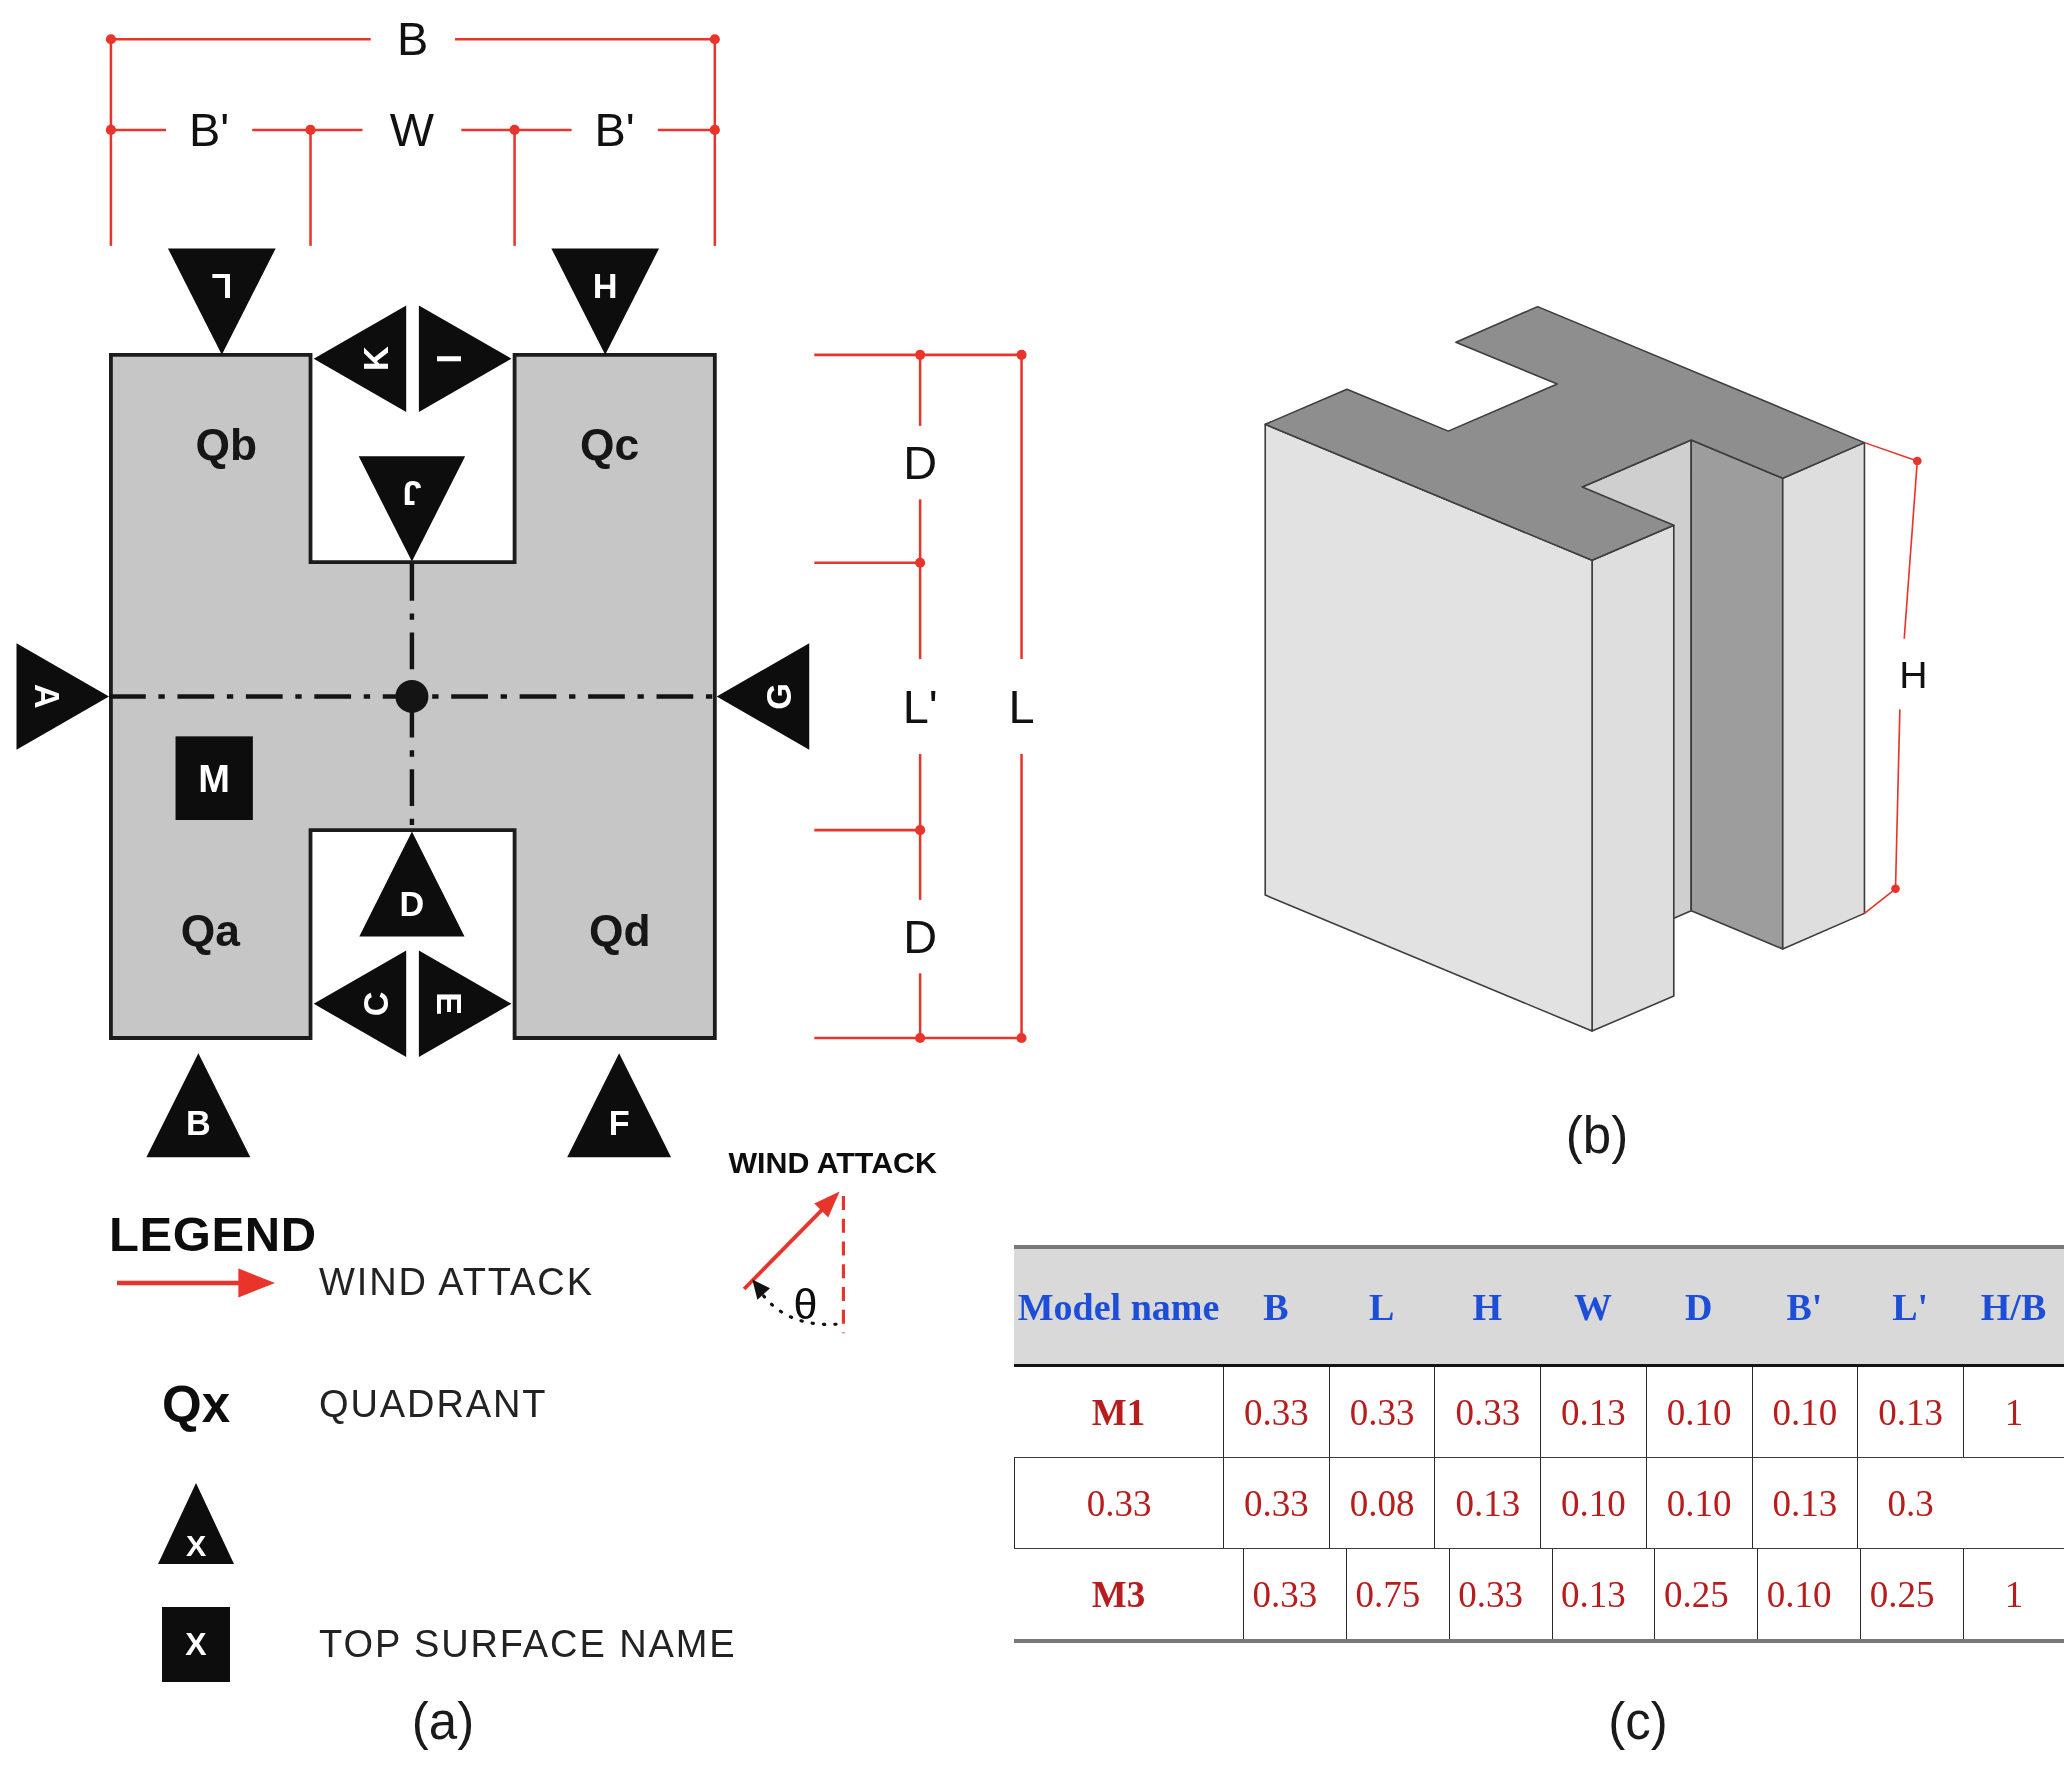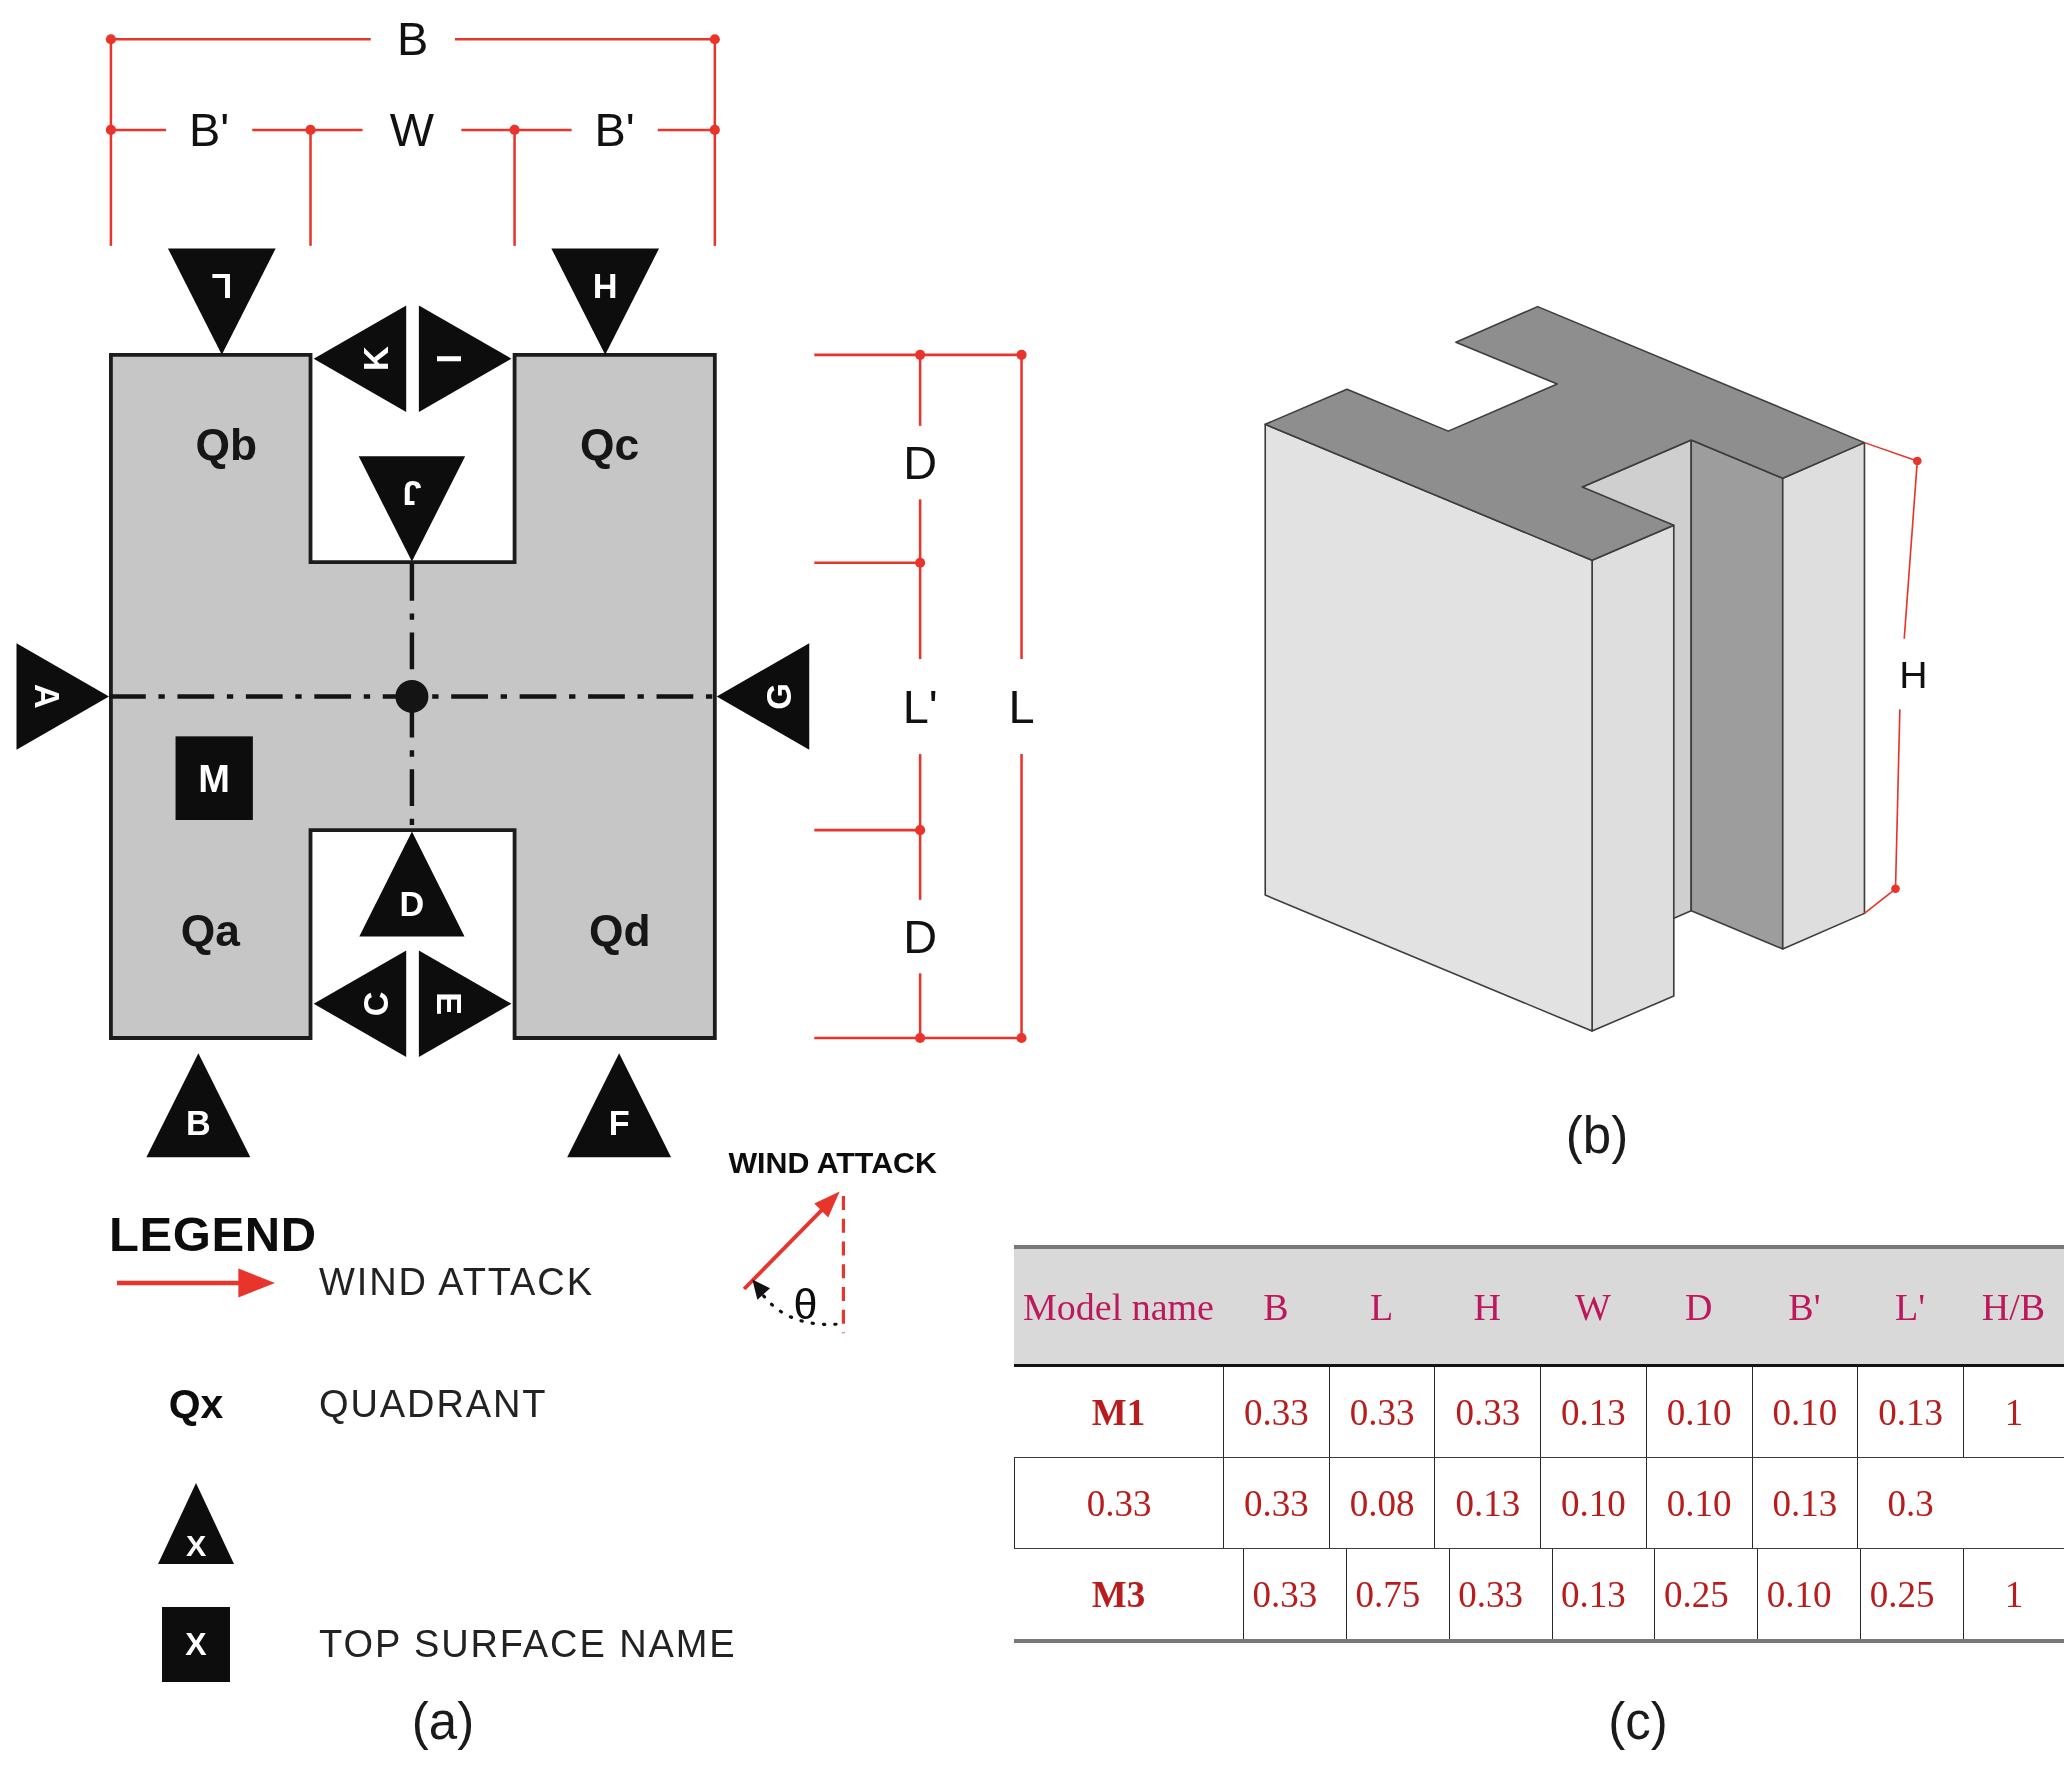--- a/index.html
+++ b/index.html
@@ -9,30 +9,30 @@
   }
   .abs{position:absolute;}
   svg{display:block;}
   svg text{font-family:"Liberation Sans",sans-serif;}
 
   
   .legend-title{left:109px;top:1171px;font-size:49px;font-weight:bold;letter-spacing:0.6px;color:#0d0d0d;margin-top:35px;}
   .legend-row{display:flex;align-items:center;}
   .legend-sym{width:158px;display:flex;align-items:center;justify-content:center;flex:0 0 158px;}
   .legend-label{font-size:38px;letter-spacing:1.9px;color:#222;margin-left:44px;white-space:nowrap;font-weight:400;}
-  .qx{font-size:41px;font-weight:bold;color:#0d0d0d;}
+  .qx{font-size:51px;font-weight:bold;color:#0d0d0d;}
   .top-square{width:68px;height:75px;background:#0d0d0d;display:flex;align-items:center;justify-content:center;
     color:#fff;font-size:32px;font-weight:600;}
 
   
   .tbl{left:1014px;top:1245px;width:1050px;border-top:4.4px solid #787878;border-bottom:4.4px solid #787878;
        font-family:"Liberation Serif",serif;}
   .tbl-header{display:grid;grid-template-columns:209px repeat(7,1fr) 101px;background:#d9d9d9;
        height:115px;align-items:center;border-bottom:3.2px solid #141414;}
-  .th{font-size:38px;font-weight:normal;text-align:center;color:#be185d;}
+  .th{font-size:38px;font-weight:bold;text-align:center;color:#1d4ed8;}
   .tbl-row{display:grid;grid-template-columns:209px repeat(7,1fr) 101px;height:90px;border-bottom:1.9px solid #3c3c3c;}
   .tbl-row:last-child{border-bottom:none;gap:20px;}
   .td{display:flex;align-items:center;justify-content:center;font-size:37px;color:#b91c1c;border-left:1.9px solid #2a2a2a;height:100%;}
   .td.first{border-left:none;font-weight:bold;}
 
   .caption{font-size:51px;color:#1a1a1a;text-align:center;width:190px;}
 </style>
 </head>
 <body>
 

